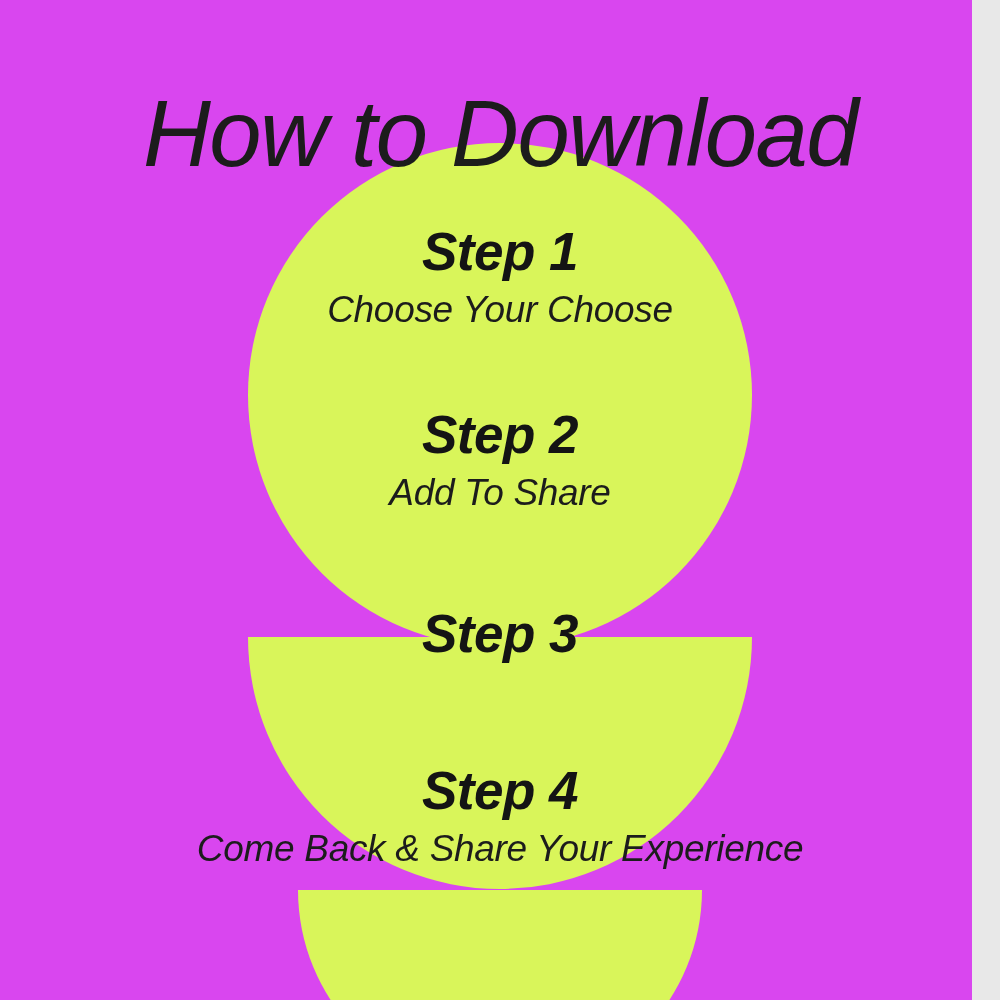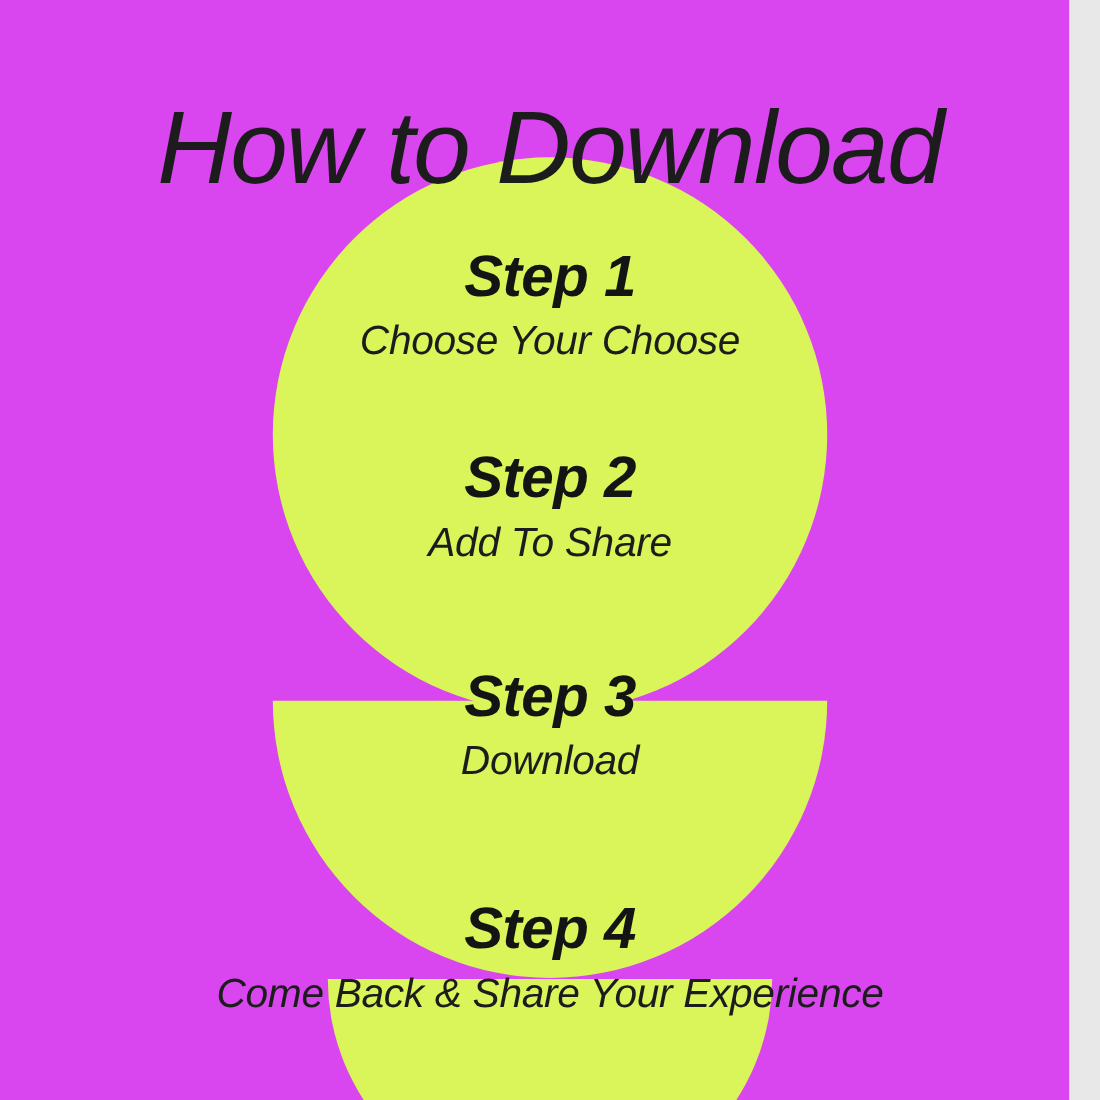--- a/index.html
+++ b/index.html
@@ -78,21 +78,21 @@
     letter-spacing: -0.3px;
     color: #1c1c1c;
     line-height: 1.18;
     margin-top: 7px;
     white-space: nowrap;
   }
 
   .step-1 { top: 222px; }
   .step-2 { top: 405px; }
   .step-3 { top: 604px; }
-  .step-4 { top: 815px; }
+  .step-4 { top: 761px; }
 </style>
 </head>
 <body>
 
 <div id="poster">
 
   <svg class="shapes" viewBox="0 0 1000 1000" width="1000" height="1000" xmlns="http://www.w3.org/2000/svg" aria-hidden="true">
 
     <circle cx="500" cy="395" r="252" fill="#d9f55a"></circle>
 
@@ -110,21 +110,20 @@
       <div class="step-caption">Choose Your Choose</div>
     </div>
 
     <div class="step step-2">
       <div class="step-heading">Step 2</div>
       <div class="step-caption">Add To Share</div>
     </div>
 
     <div class="step step-3">
       <div class="step-heading">Step 3</div>
-      <div class="step-caption">Download</div>
     </div>
 
     <div class="step step-4">
       <div class="step-heading">Step 4</div>
       <div class="step-caption">Come Back &amp; Share Your Experience</div>
     </div>
 
   </div>
 </div>
 

